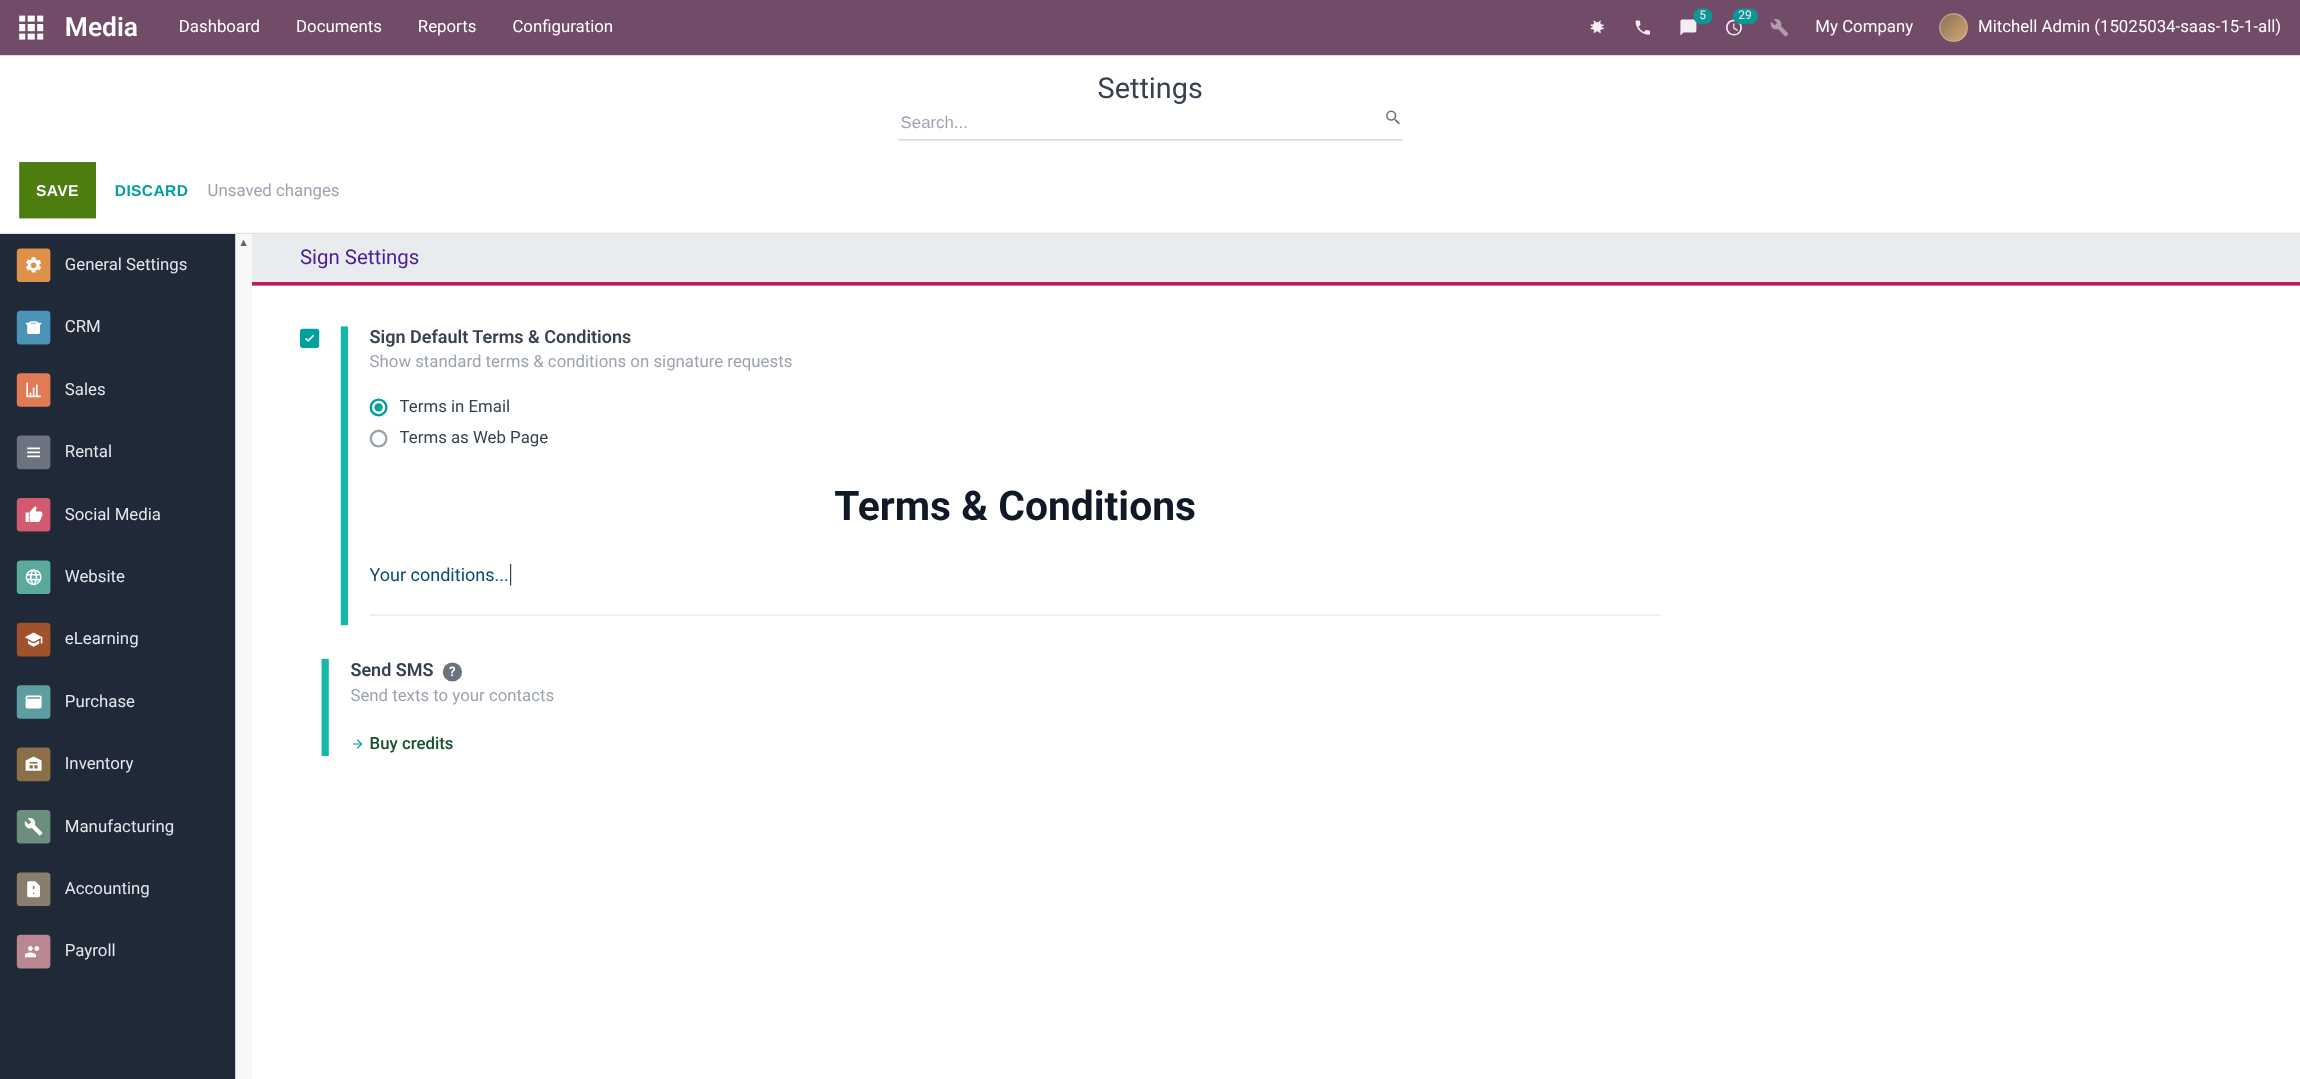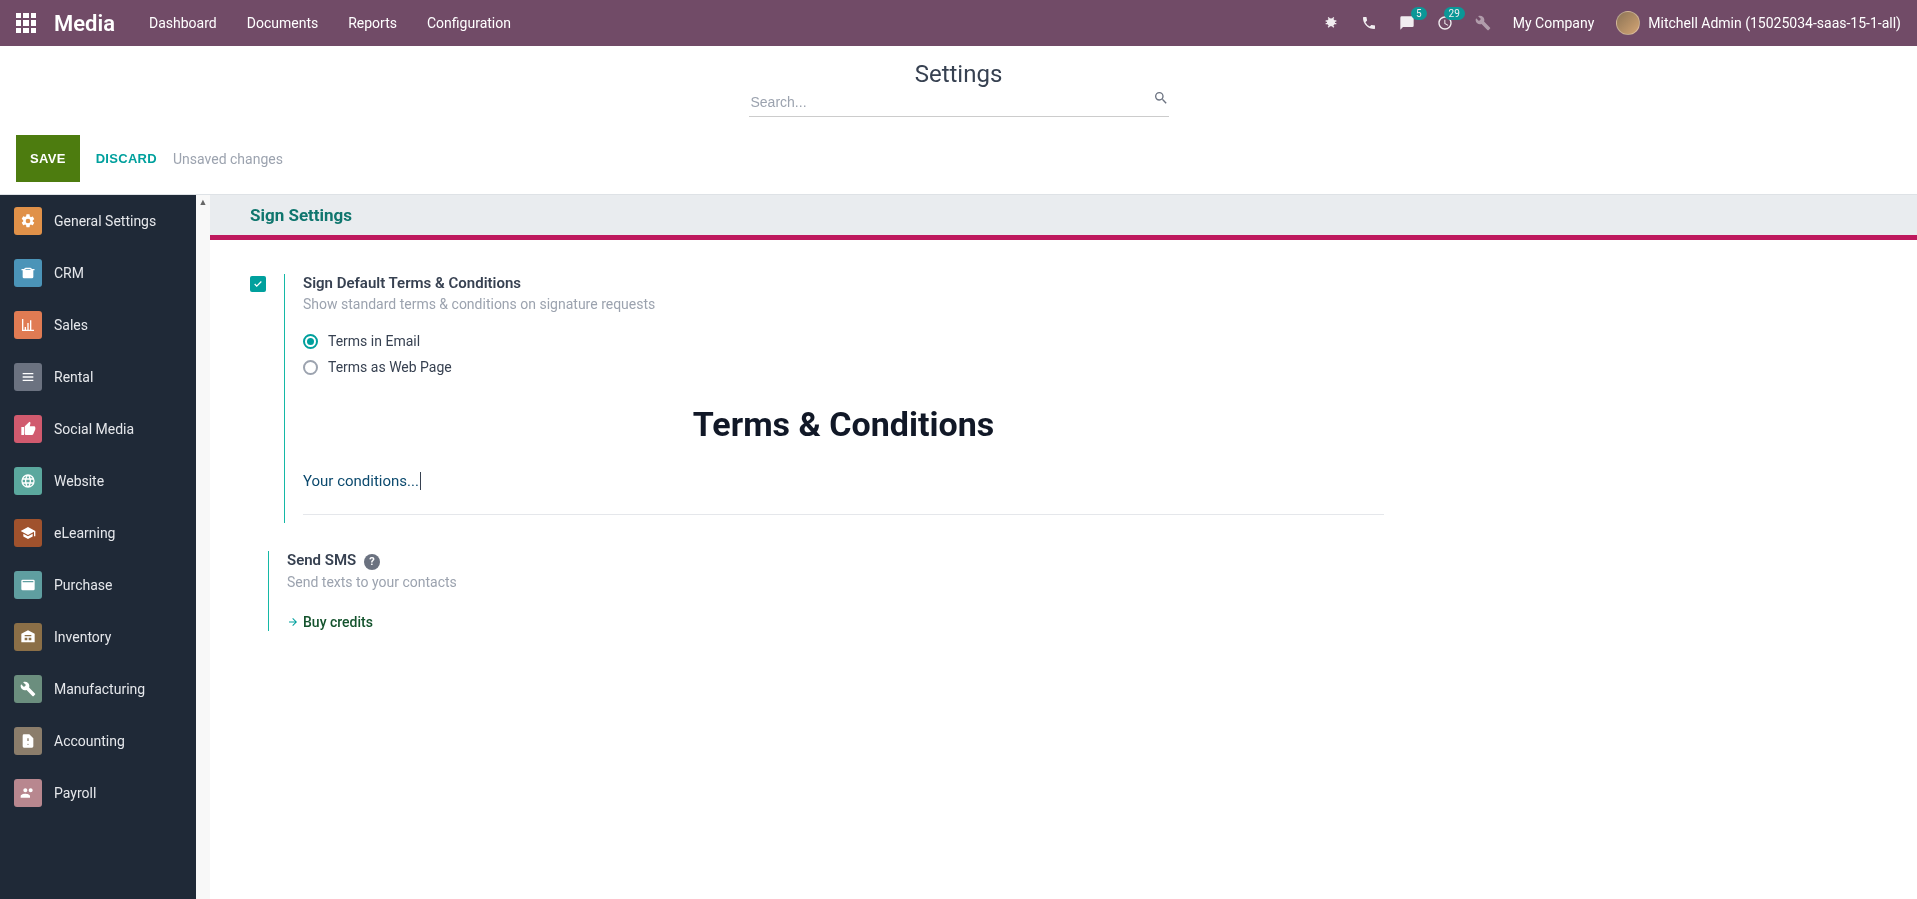--- a/index.html
+++ b/index.html
@@ -47,28 +47,28 @@
 .sb-arrow.bot { bottom: 0; }
 .sidebar-item { display: flex; align-items: center; gap: 12px; padding: 12px 14px; color: #e5e7eb; cursor: pointer; font-size: 14px; }
 .sb-icon { width: 28px; height: 28px; border-radius: 3px; display: flex; align-items: center; justify-content: center; flex-shrink: 0; }
 .sb-icon svg { width: 16px; height: 16px; fill: #fff; }
 .ic-general{background:#e09149;} .ic-crm{background:#4b94b8;} .ic-sales{background:#e07b53;} .ic-rental{background:#6b7280;}
 .ic-social{background:#d15a6e;} .ic-website{background:#5ba89e;} .ic-elearn{background:#a0522d;} .ic-purchase{background:#5f9ea0;}
 .ic-inventory{background:#8b6f47;} .ic-mfg{background:#6b8e7e;} .ic-acct{background:#8b7d6b;} .ic-payroll{background:#b8878f;}
 
 
 .main { flex: 1; overflow-y: auto; background: #fff; }
-.page-header { background: #e9ecef; padding: 10px 40px; font-size: 17px; font-weight: 700; color: #0f766e; border-bottom: 5px solid #be185d; }
+.page-header { background: #e9ecef; padding: 10px 40px; font-size: 17px; font-weight: 400; color: #4c1d95; border-bottom: 3px solid #be185d; }
 .content-pad { padding: 20px 40px; }
 
 .setting-row { display: flex; gap: 18px; padding: 14px 0; }
 .setting-check { padding-top: 2px; }
 .checkbox { width: 16px; height: 16px; background: #00A09D; border-radius: 2px; display: flex; align-items: center; justify-content: center; cursor: pointer; }
 .checkbox svg { width: 10px; height: 10px; stroke: #fff; stroke-width: 3; fill: none; }
-.setting-body { flex: 1; border-left: 1px solid #14b8a6; padding-left: 18px; max-width: 1100px; }
+.setting-body { flex: 1; border-left: 6px solid #14b8a6; padding-left: 18px; max-width: 1100px; }
 .setting-title { font-weight: 600; color: #374151; font-size: 15px; margin-bottom: 4px; }
 .setting-desc { color: #9ca3af; font-size: 14px; margin-bottom: 16px; }
 
 .radio-group { margin-bottom: 12px; }
 .radio-opt { display: flex; align-items: center; gap: 10px; padding: 5px 0; cursor: pointer; font-size: 14px; color: #374151; }
 .radio { width: 15px; height: 15px; border: 2px solid #9ca3af; border-radius: 50%; display: flex; align-items: center; justify-content: center; }
 .radio.checked { border-color: #00A09D; }
 .radio.checked::after { content: ''; width: 7px; height: 7px; background: #00A09D; border-radius: 50%; }
 
 .editor-heading { text-align: center; font-size: 34px; font-weight: 700; color: #111827; margin: 24px 0 28px; }

